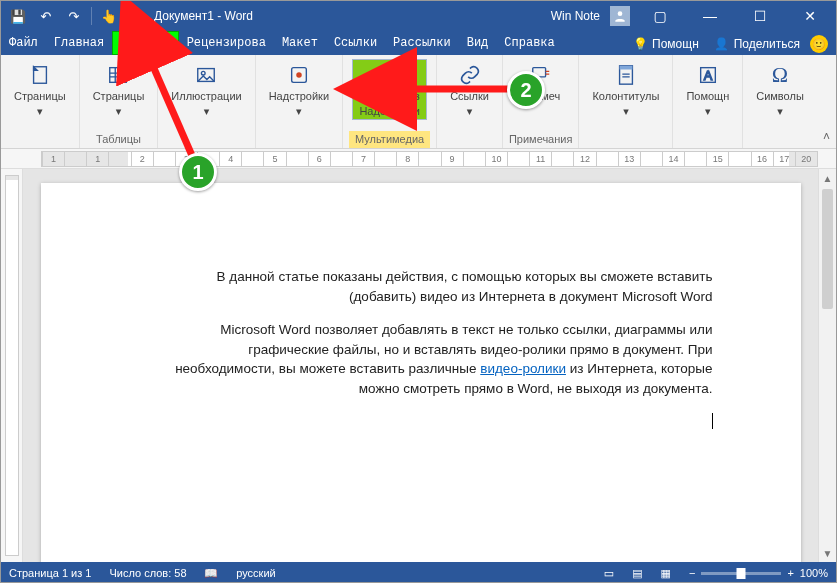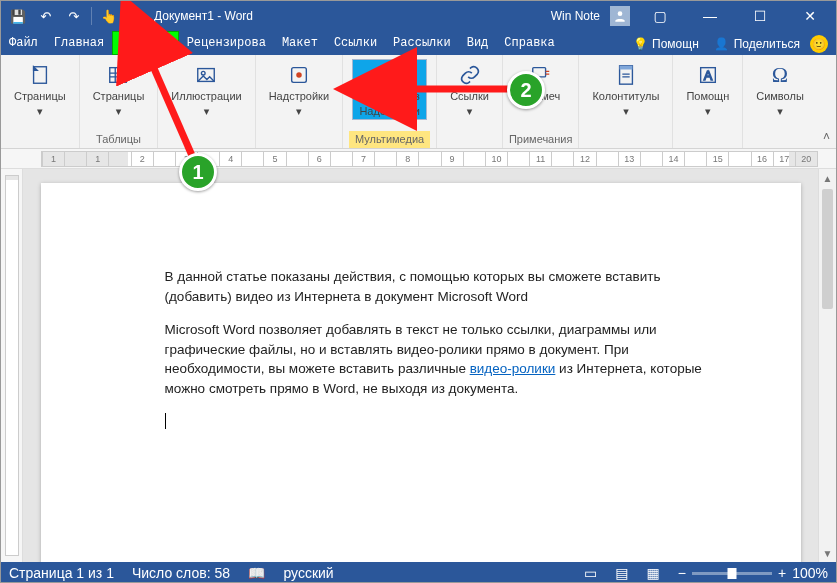--- a/index.html
+++ b/index.html
@@ -21,55 +21,55 @@
   .tab.active { background:#00ff00; color:#1d4ed8; outline:1px solid #0a0; outline-offset:-1px; }
   .tabrow .right { margin-left:auto; display:flex; align-items:center; gap:4px; padding-right:8px; }
   .tabrow .rbtn { padding:4px 6px; display:flex; align-items:center; gap:4px; }
   .smiley { width:18px; height:18px; border-radius:50%; background:#ffcc00; display:flex; align-items:center; justify-content:center; font-size:11px; }
 
   
   .ribbon { height: 94px; background:#f3f3f3; border-bottom:1px solid #d4d4d4; display:flex; position:relative; font-size:11px; color:#444; }
   .group { display:flex; flex-direction:column; align-items:center; border-right:1px solid #e1e1e1; padding:4px 6px 0; }
   .group .items { display:flex; gap:4px; flex:1; align-items:flex-start; }
   .rbtn-big { display:flex; flex-direction:column; align-items:center; justify-content:flex-start; padding:2px 6px; gap:2px; min-width:50px; text-align:center; line-height:1.15; border:1px solid transparent; }
-  .rbtn-big.hover { background:#0ea5e9; border:1px solid #a5b8d1;align-items:flex-end; }
+  .rbtn-big.hover { background:#84cc16; border:1px solid #a5b8d1;align-items:flex-end; }
   .ricon { width:32px; height:26px; display:flex; align-items:center; justify-content:center; font-size:20px; color:#2b579a; }
   .ricon svg { width:28px; height:22px; }
   .group-label { font-size:11px; color:#666; padding:2px 0 3px; text-align:center; }
   .group-label.highlight { background:#ffe680; padding:2px 6px 3px; }
   .ribbon .collapse { position:absolute; right:6px; bottom:4px; font-size:12px; color:#666; }
 
   
   .ruler-h { height:20px; background:#f6f6f6; border-bottom:1px solid #ddd; display:flex; align-items:center; padding-left:40px; position:relative; }
   .rh-track { flex:1; height:16px; background:linear-gradient(to right,#fff,#fff); border:1px solid #ccc; position:relative; margin-right:18px; }
   .rh-track .shade { position:absolute; left:0; top:0; bottom:0; width:86px; background:#e6e6e6; }
   .rh-track .shade.right { left:auto; right:0; width:28px; }
   .rh-track .ticks { position:absolute; inset:0; display:flex; font-size:9px; color:#777; }
   .rh-track .ticks span { flex:1; border-left:1px solid #ccc; display:flex; align-items:center; justify-content:center; }
 
   .workarea { display:flex; height: calc(583px - 30px - 24px - 94px - 20px - 22px); background:#e5e5e5; }
   .ruler-v { width:22px; background:#f6f6f6; border-right:1px solid #ddd; position:relative; }
   .rv-track { position:absolute; left:4px; top:6px; bottom:6px; width:14px; border:1px solid #ccc; background:#fff; }
   .rv-track .shade { position:absolute; left:0; right:0; top:0; height:4px; background:#e6e6e6; }
   .docwrap { flex:1; overflow:auto; position:relative; }
   .page { margin:14px auto 20px; width:760px; min-height:560px; background:#fff; box-shadow:0 1px 4px rgba(0,0,0,.25); padding:84px 88px; font-size:13.5px; color:#222; line-height:1.45; position:relative; }
-  .page p { margin-bottom:14px; text-align:left;margin-left:36px; }
+  .page p { margin-bottom:14px; text-align:right;margin-left:36px; }
   .page a { color:#0563c1; text-decoration:underline; }
   .cursor { display:inline-block; width:1px; height:16px; background:#000; vertical-align:text-bottom; }
 
   .watermark { position:absolute; left:50%; top:330px; transform:translateX(-50%); font-size:44px; font-weight:300; color:rgba(120,140,160,.35); letter-spacing:4px; white-space:nowrap; pointer-events:none; display:flex; align-items:center; gap:6px; }
   .watermark .wmicon { width:40px; height:40px; opacity:.4; }
 
   .scrollbar-v { width:18px; background:#f2f2f2; border-left:1px solid #ddd; position:relative; }
   .scrollbar-v .thumb { position:absolute; left:3px; right:3px; top:20px; height:120px; background:#cfcfcf; border-radius:2px; }
   .scrollbar-v .arrow { position:absolute; left:0; right:0; height:18px; display:flex; align-items:center; justify-content:center; font-size:10px; color:#777; }
   .scrollbar-v .arrow.up { top:0; } .scrollbar-v .arrow.down { bottom:0; }
 
   
-  .statusbar { height:22px; background:#2b579a; color:#fff; display:flex; align-items:center; font-size:14px; padding:4px 8px; gap:18px; }
+  .statusbar { height:22px; background:#2b579a; color:#fff; display:flex; align-items:center; font-size:11px; padding:4px 8px; gap:18px; }
   .statusbar .spacer { flex:1; }
   .zoom { display:flex; align-items:center; gap:6px; }
   .zoom .track { width:80px; height:3px; background:rgba(255,255,255,.4); position:relative; }
   .zoom .track .knob { position:absolute; left:50%; top:-4px; width:9px; height:11px; background:#fff; transform:translateX(-50%); }
 
   
   .anno { position:absolute; pointer-events:none; z-index:50; }
   .circle { width:38px; height:38px; border-radius:50%; background:#29a329; border:3px solid #fff; box-shadow:0 1px 3px rgba(0,0,0,.4); display:flex; align-items:center; justify-content:center; color:#fff; font-size:20px; font-weight:bold; }
 </style>
 </head>

